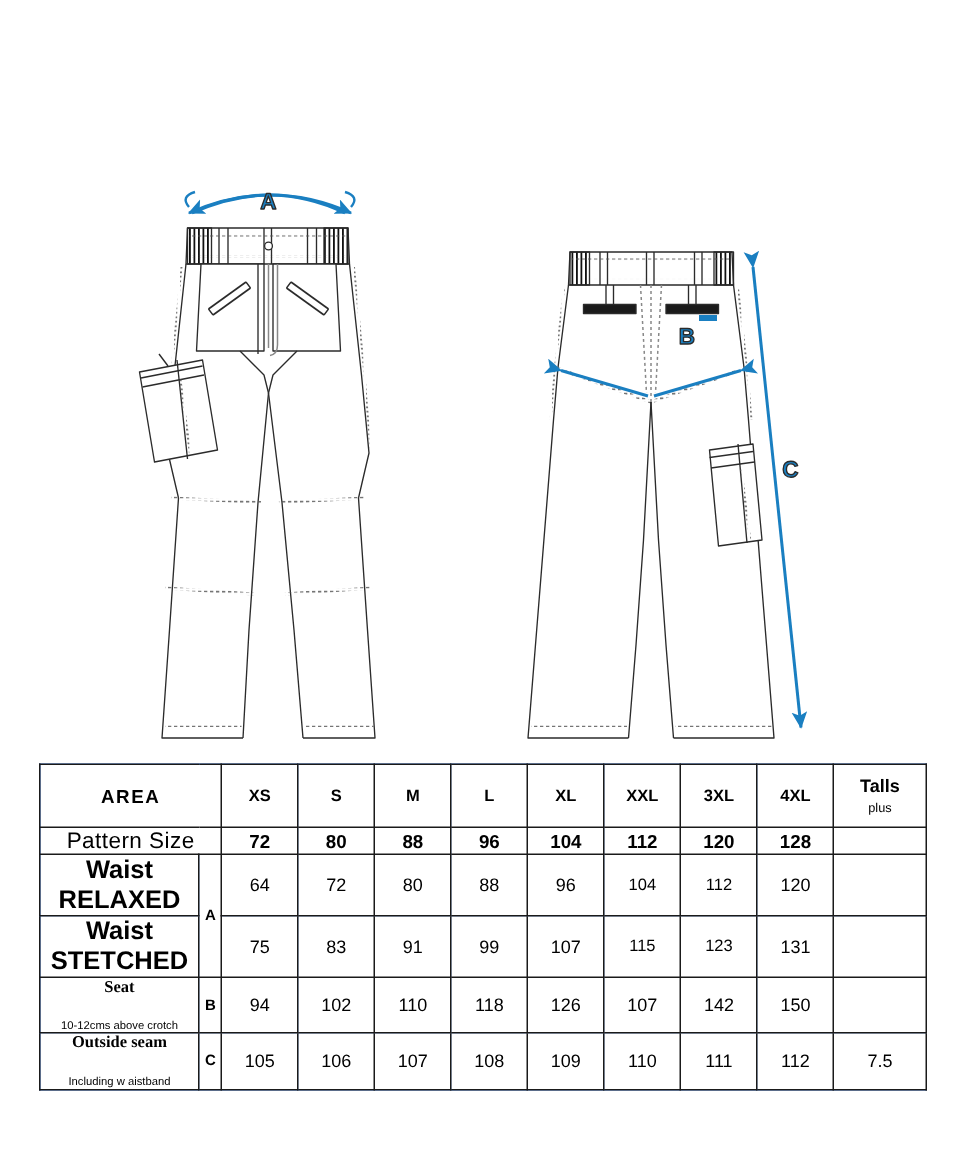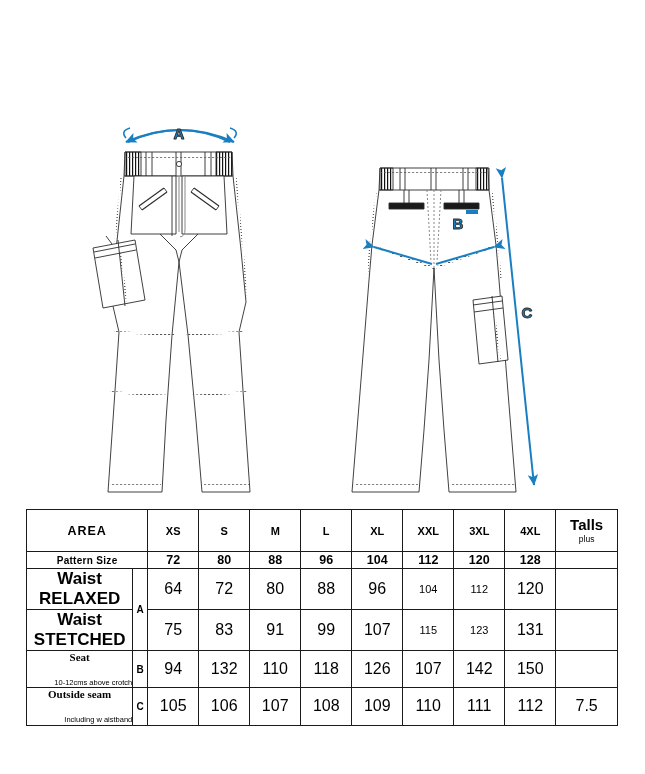--- a/index.html
+++ b/index.html
@@ -67,71 +67,70 @@
     font-weight: bold;
     height: 42px;
   }
   .hdr-talls {
     height: 42px;
     line-height: 1.05;
     padding-top: 2px;
   }
   .talls-main {
     display: block;
-    font-size: 15px;
+    font-size: 12px;
     font-weight: bold;
   }
   .talls-sub {
     display: block;
     font-size: 8.5px;
     font-weight: normal;
     margin-top: 3px;
   }
 
   .row-pattern td { height: 17px; }
   .lbl-pattern {
-    font-size: 10px;
-    font-weight: bold;
+    font-size: 15px;
+    font-weight: normal;
     letter-spacing: .3px;
   }
   .val-pattern { font-size: 12.5px; font-weight: bold; }
 
   .row-waist td { height: 17px; }
   .lbl-left {
     text-align: left;
     padding-left: 5px;
     font-size: 17px;
     font-weight: bold;
   }
   .mark-cell {
     font-size: 10px;
     font-weight: bold;
   }
-  .val { font-size: 16px; font-weight: normal; }
+  .val { font-size: 12px; font-weight: normal; }
   .val-sm { font-size: 11px; font-weight: normal; }
 
   .row-seat td { height: 34px; }
   .row-seam td { height: 34px; }
   .lbl-stack {
     text-align: left;
     padding-left: 5px;
     line-height: 1.15;
   }
   .lbl-stack .l1 {
     display: block;
     font-size: 11px;
     font-weight: bold;
     font-family: Liberation Serif, serif;
   }
   .lbl-stack .l2 {
     display: block;
     font-size: 7.5px;
     font-weight: normal;
     margin-top: 15px;
-    text-align: right;
   }
 </style>
 </head>
 <body>
 
 <div id="page">
 
   <div id="drawings">
     <svg class="draw-svg" width="645" height="505" viewBox="0 0 645 505">
       <defs>
@@ -352,21 +351,21 @@
         <td></td>
       </tr>
 
       <tr class="row-seat">
         <td class="lbl-stack">
           <span class="l1">Seat</span>
           <span class="l2">10-12cms above crotch</span>
         </td>
         <td class="mark-cell">B</td>
         <td class="val">94</td>
-        <td class="val">132</td>
+        <td class="val">102</td>
         <td class="val">110</td>
         <td class="val">118</td>
         <td class="val">126</td>
         <td class="val">107</td>
         <td class="val">142</td>
         <td class="val">150</td>
         <td></td>
       </tr>
 
       <tr class="row-seam">

